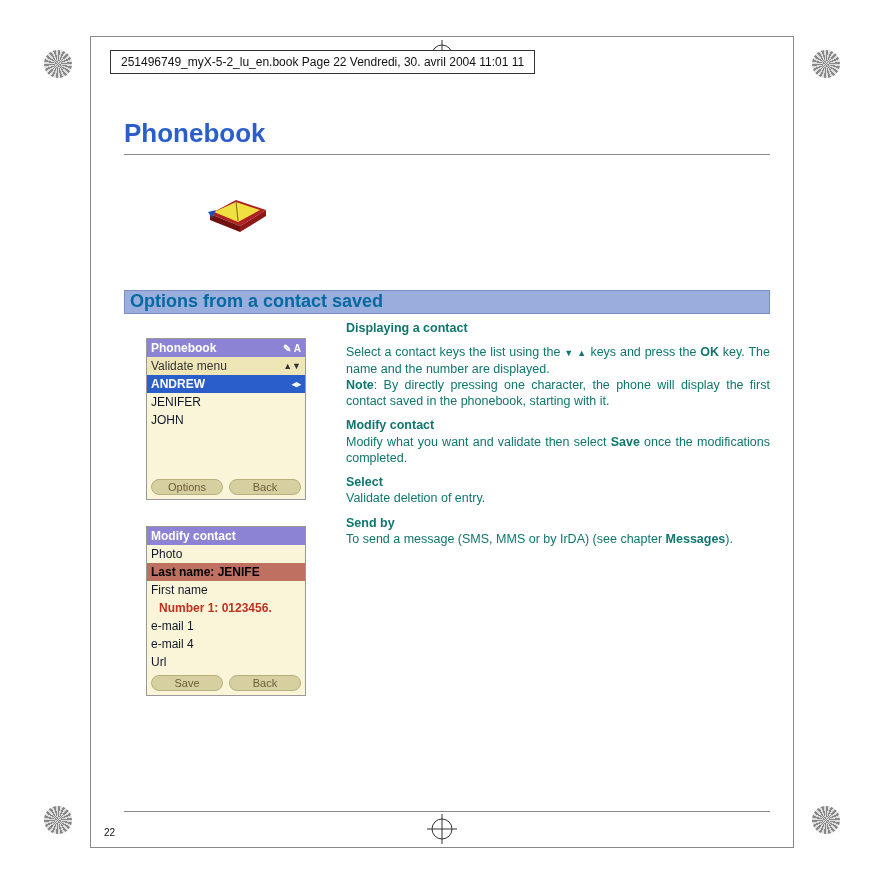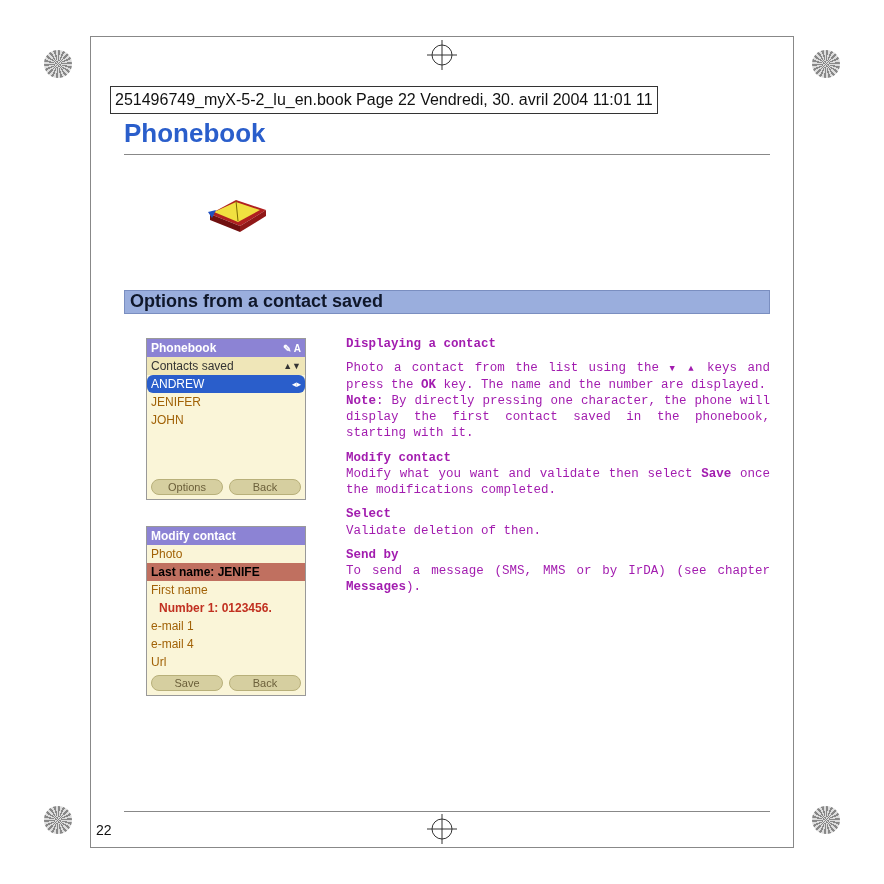--- a/index.html
+++ b/index.html
@@ -25,26 +25,25 @@
   .crop-tl { left: 44px; top: 50px; }
   .crop-tr { right: 44px; top: 50px; }
   .crop-bl { left: 44px; bottom: 50px; }
   .crop-br { right: 44px; bottom: 50px; }
   .crop-tc { left: 50%; top: 40px; transform: translateX(-50%); }
   .crop-bc { left: 50%; bottom: 40px; transform: translateX(-50%); }
   .crop-tc svg, .crop-bc svg { display:block; }
   .header-box {
     position: absolute;
     left: 110px; top: 50px;
-    padding: 4px 4px;
+    padding: 4px 10px;
     border: 1px solid #333;
-    font-size: 16px;
+    font-size: 12px;
     color: #111;
     background: #fff;
-    margin-top: 36px;
   }
   .title {
     position: absolute;
     left: 124px; top: 118px;
     color: #2a5ecb;
     font-size: 26px;
     font-weight: bold;
   }
   .title-underline {
     position: absolute;
@@ -59,21 +58,21 @@
   .section-box {
     position: absolute;
     left: 124px; right: 114px; top: 290px;
     height: 24px;
     background: #9aaedd;
     border: 1px solid #7a8ec0;
   }
   .section-title {
     position: absolute;
     left: 130px; top: 291px;
-    color: #0f172a;
+    color: #0369a1;
     font-size: 18px;
     font-weight: bold;
   }
   .left-col {
     position: absolute;
     left: 146px; top: 338px;
     width: 166px;
   }
   .phone-screen {
     width: 160px;
@@ -82,49 +81,48 @@
     margin-bottom: 26px;
     font-size: 12px;
   }
   .titlebar {
     display: flex; align-items: center; justify-content: space-between;
     background: #8c83d4; color: #fff; padding: 2px 4px; font-weight: bold;
   }
   .titlebar2 { background: #8c83d4; color:#fff; padding:2px 4px; font-weight:bold; }
   .row { padding: 2px 4px; display:flex; align-items:center; justify-content:space-between;}
   .menu-label { background:#efe6b8; color:#333; }
-  .row-sel { background:#2a5ecb; color:#fff; font-weight:normal;border-radius:6px; }
-  .row-plain { color:#a16207; }
+  .row-sel { background:#2a5ecb; color:#fff; font-weight:bold; }
+  .row-plain { color:#0f172a; }
   .field-red { color:#c13020; font-weight:bold;padding-left:12px; }
   .field-last { background:#c07060; color:#000000; font-weight:bold; }
   .screen-body { background:#faf5d8; padding-bottom:2px;}
   .softkeys {
     display:flex; justify-content:space-between; padding:2px 4px 4px;
     background:#faf5d8;
   }
   .softkey {
     flex:1; background:#d6cfa0; color:#6b5f3a; border-radius:10px;
     text-align:center; font-size:11px; padding:1px 0;
     border:1px solid #b8b07a;
   }
   .softkey + .softkey { margin-left:6px;}
   .right-col {
     position: absolute;
-    left: 346px; right: 114px; top: 336px;
+    left: 346px; right: 114px; top: 320px;
     font-size: 12.5px;
-    color: #a21caf;
+    color: #0f766e;
     line-height: 1.3;
-    font-family: Liberation Mono, monospace;
   }
   .right-col .para { margin-bottom: 8px; text-align: justify; }
   .right-col .h { font-weight: bold; }
   .page-number {
     position: absolute;
-    left: 96px; bottom: 46px;
-    font-size: 14px; color:#111;
+    left: 104px; bottom: 46px;
+    font-size: 10px; color:#111;
   }
   .footer-line {
     position:absolute; left:124px; right:114px; bottom:72px;
     height:1px; background:#888;
   }
   .tri { font-size:9px; }
 </style>
 </head>
 <body>
 
@@ -171,21 +169,21 @@
 
 <div class="left-col">
 
   <div class="phone-screen">
     <div class="titlebar">
       <span>Phonebook</span>
       <span style="font-size:10px;">✎ <span>A</span></span>
     </div>
     <div class="screen-body">
       <div class="row menu-label">
-          <span>Contacts saved</span>
+          <span>Validate menu</span>
           <span class="tri">▲▼</span>
         </div>
       <div class="row row-sel">
           <span>ANDREW</span>
           <span class="tri" style="color:#fff;">◂▸</span>
         </div>
       <div class="row row-plain">
           <span>JENIFER</span>
         </div>
       <div class="row row-plain">
@@ -228,30 +226,30 @@
       <div class="softkey">Save</div>
       <div class="softkey">Back</div>
     </div>
   </div>
 
 </div>
 
 <div class="right-col">
   <div class="para h">Displaying a contact</div>
   <div class="para">
-    <span>Photo a contact from the list using the </span><span class="tri">▼</span> <span class="tri">▲</span><span> keys and press the </span><b>OK</b><span> key. The name and the number are displayed.</span><br>
+    <span>Select a contact keys the list using the </span><span class="tri">▼</span> <span class="tri">▲</span><span> keys and press the </span><b>OK</b><span> key. The name and the number are displayed.</span><br>
     <b>Note</b><span>: By directly pressing one character, the phone will display the first contact saved in the phonebook, starting with it.</span>
   </div>
   <div class="para">
     <span class="h">Modify contact</span><br>
     <span>Modify what you want and validate then select </span><b>Save</b><span> once the modifications completed.</span>
   </div>
   <div class="para">
     <span class="h">Select</span><br>
-    <span>Validate deletion of then.</span>
+    <span>Validate deletion of entry.</span>
   </div>
   <div class="para">
     <span class="h">Send by</span><br>
     <span>To send a message (SMS, MMS or by IrDA) (see chapter </span><b>Messages</b><span>).</span>
   </div>
 </div>
 
 <div class="footer-line"></div>
 <div class="page-number">22</div>
 

